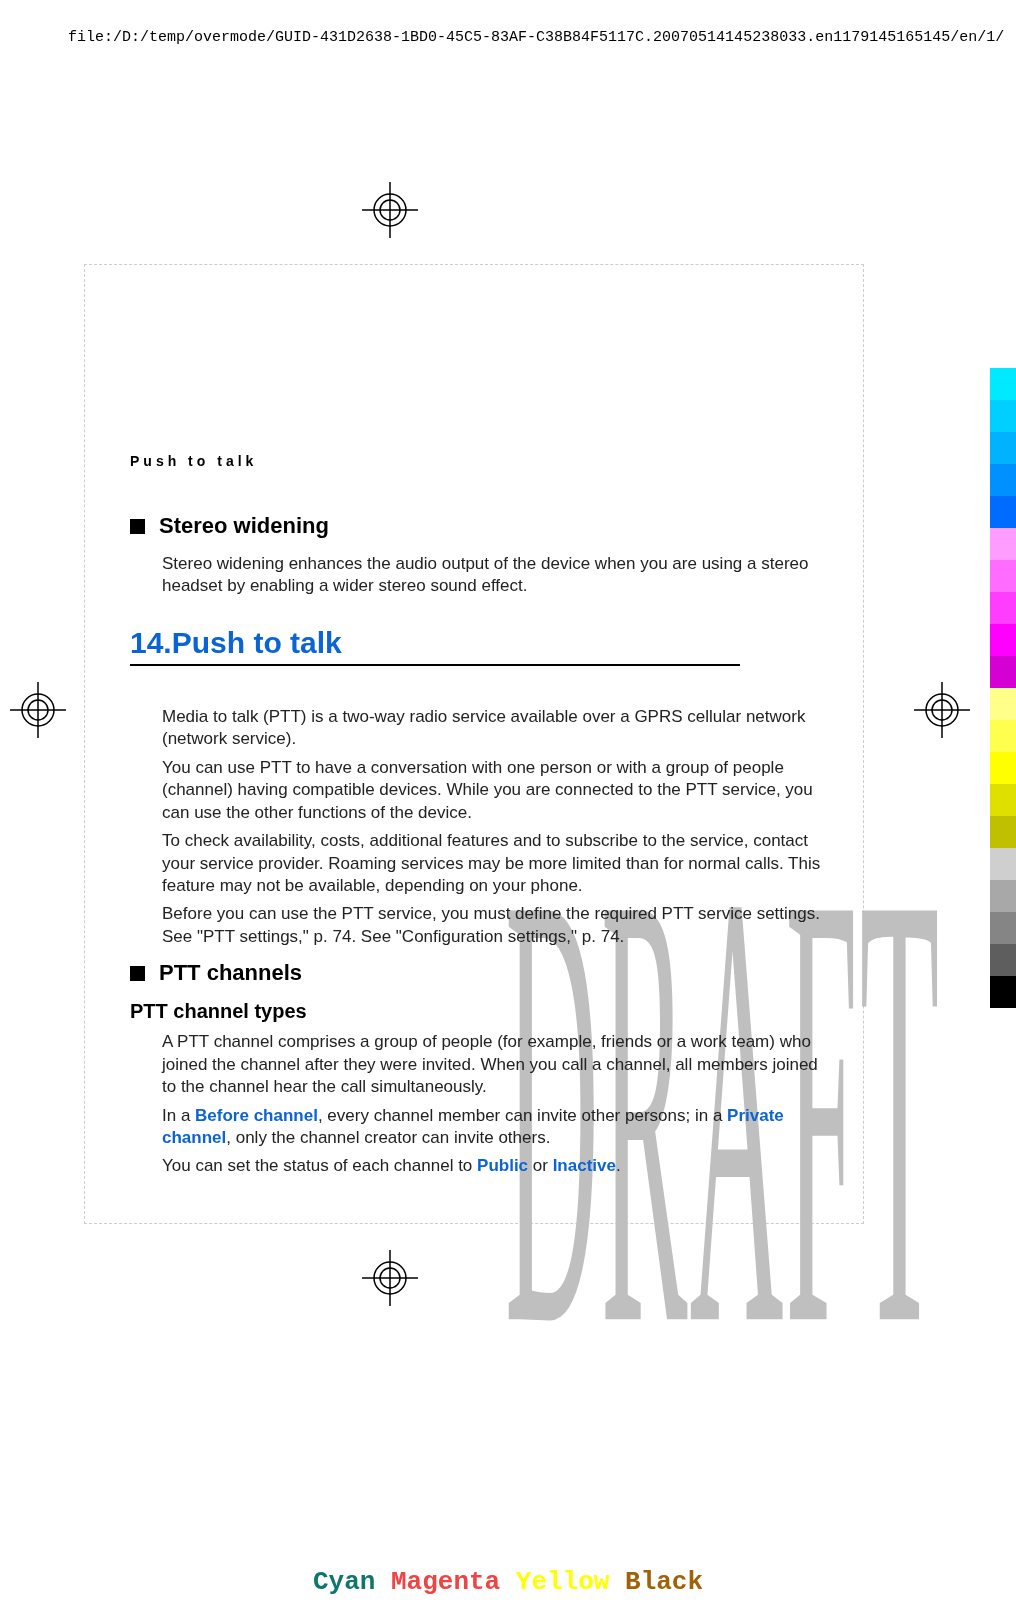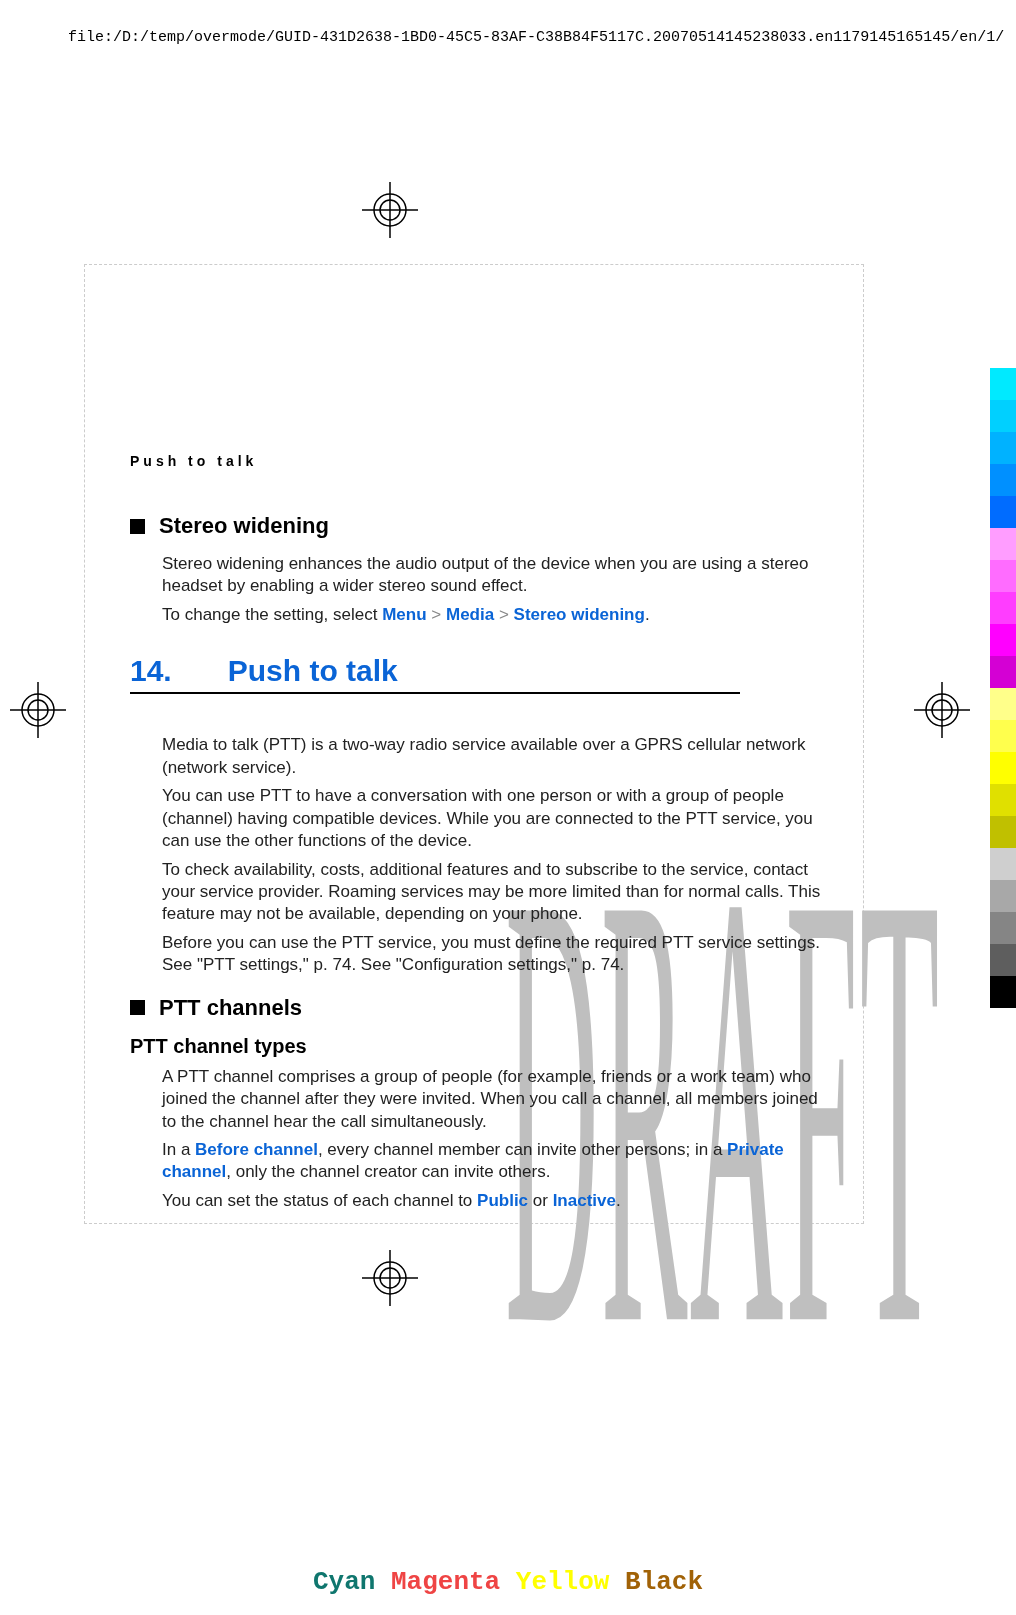--- a/index.html
+++ b/index.html
@@ -76,21 +76,20 @@
     margin-left: 32px;
   }
 
   .chap {
     margin-top: 28px;
     margin-bottom: 6px;
   }
   .chap-row {
     display: flex;
     align-items: baseline;
-    gap: 56px;
   }
   .chap-num {
     font-size: 30px;
     font-weight: 800;
     color: #0a64d6;
   }
   .chap-title {
     font-size: 30px;
     font-weight: 800;
     color: #0a64d6;
@@ -231,43 +230,35 @@
 
   <div class="running-head">Push to talk</div>
 
   <div class="h2">
     <span class="sq"></span>
     <span>Stereo widening</span>
   </div>
 
   <p>Stereo widening enhances the audio output of the device when you are using a stereo headset by enabling a wider stereo sound effect.</p>
 
-  <p>
-    <span>To change the setting, select </span>
-    <span class="blue">Menu</span>
-    <span class="sep">&gt;</span>
-    <span class="blue">Media</span>
-    <span class="sep">&gt;</span>
-    <span class="blue">Stereo widening</span><span>.</span>
-  </p>
 
   <div class="chap">
     <div class="chap-row">
       <span class="chap-num">14.</span>
       <span class="chap-title">Push to talk</span>
     </div>
     <div class="chap-rule"></div>
   </div>
 
   <p>Media to talk (PTT) is a two-way radio service available over a GPRS cellular network (network service).</p>
   <p>You can use PTT to have a conversation with one person or with a group of people (channel) having compatible devices. While you are connected to the PTT service, you can use the other functions of the device.</p>
   <p>To check availability, costs, additional features and to subscribe to the service, contact your service provider. Roaming services may be more limited than for normal calls. This feature may not be available, depending on your phone.</p>
   <p>Before you can use the PTT service, you must define the required PTT service settings. See "PTT settings," p. 74. See "Configuration settings," p. 74.</p>
 
-  <div class="h2" style="margin-top:18px;">
+  <div class="h2" style="margin-top:12px;">
     <span class="sq"></span>
     <span>PTT channels</span>
   </div>
 
   <div class="h3">PTT channel types</div>
 
   <p>A PTT channel comprises a group of people (for example, friends or a work team) who joined the channel after they were invited. When you call a channel, all members joined to the channel hear the call simultaneously.</p>
 
   <p>
     <span>In a </span><span class="blue">Before channel</span><span>, every channel member can invite other persons; in a </span><span class="blue">Private channel</span><span>, only the channel creator can invite others.</span>

